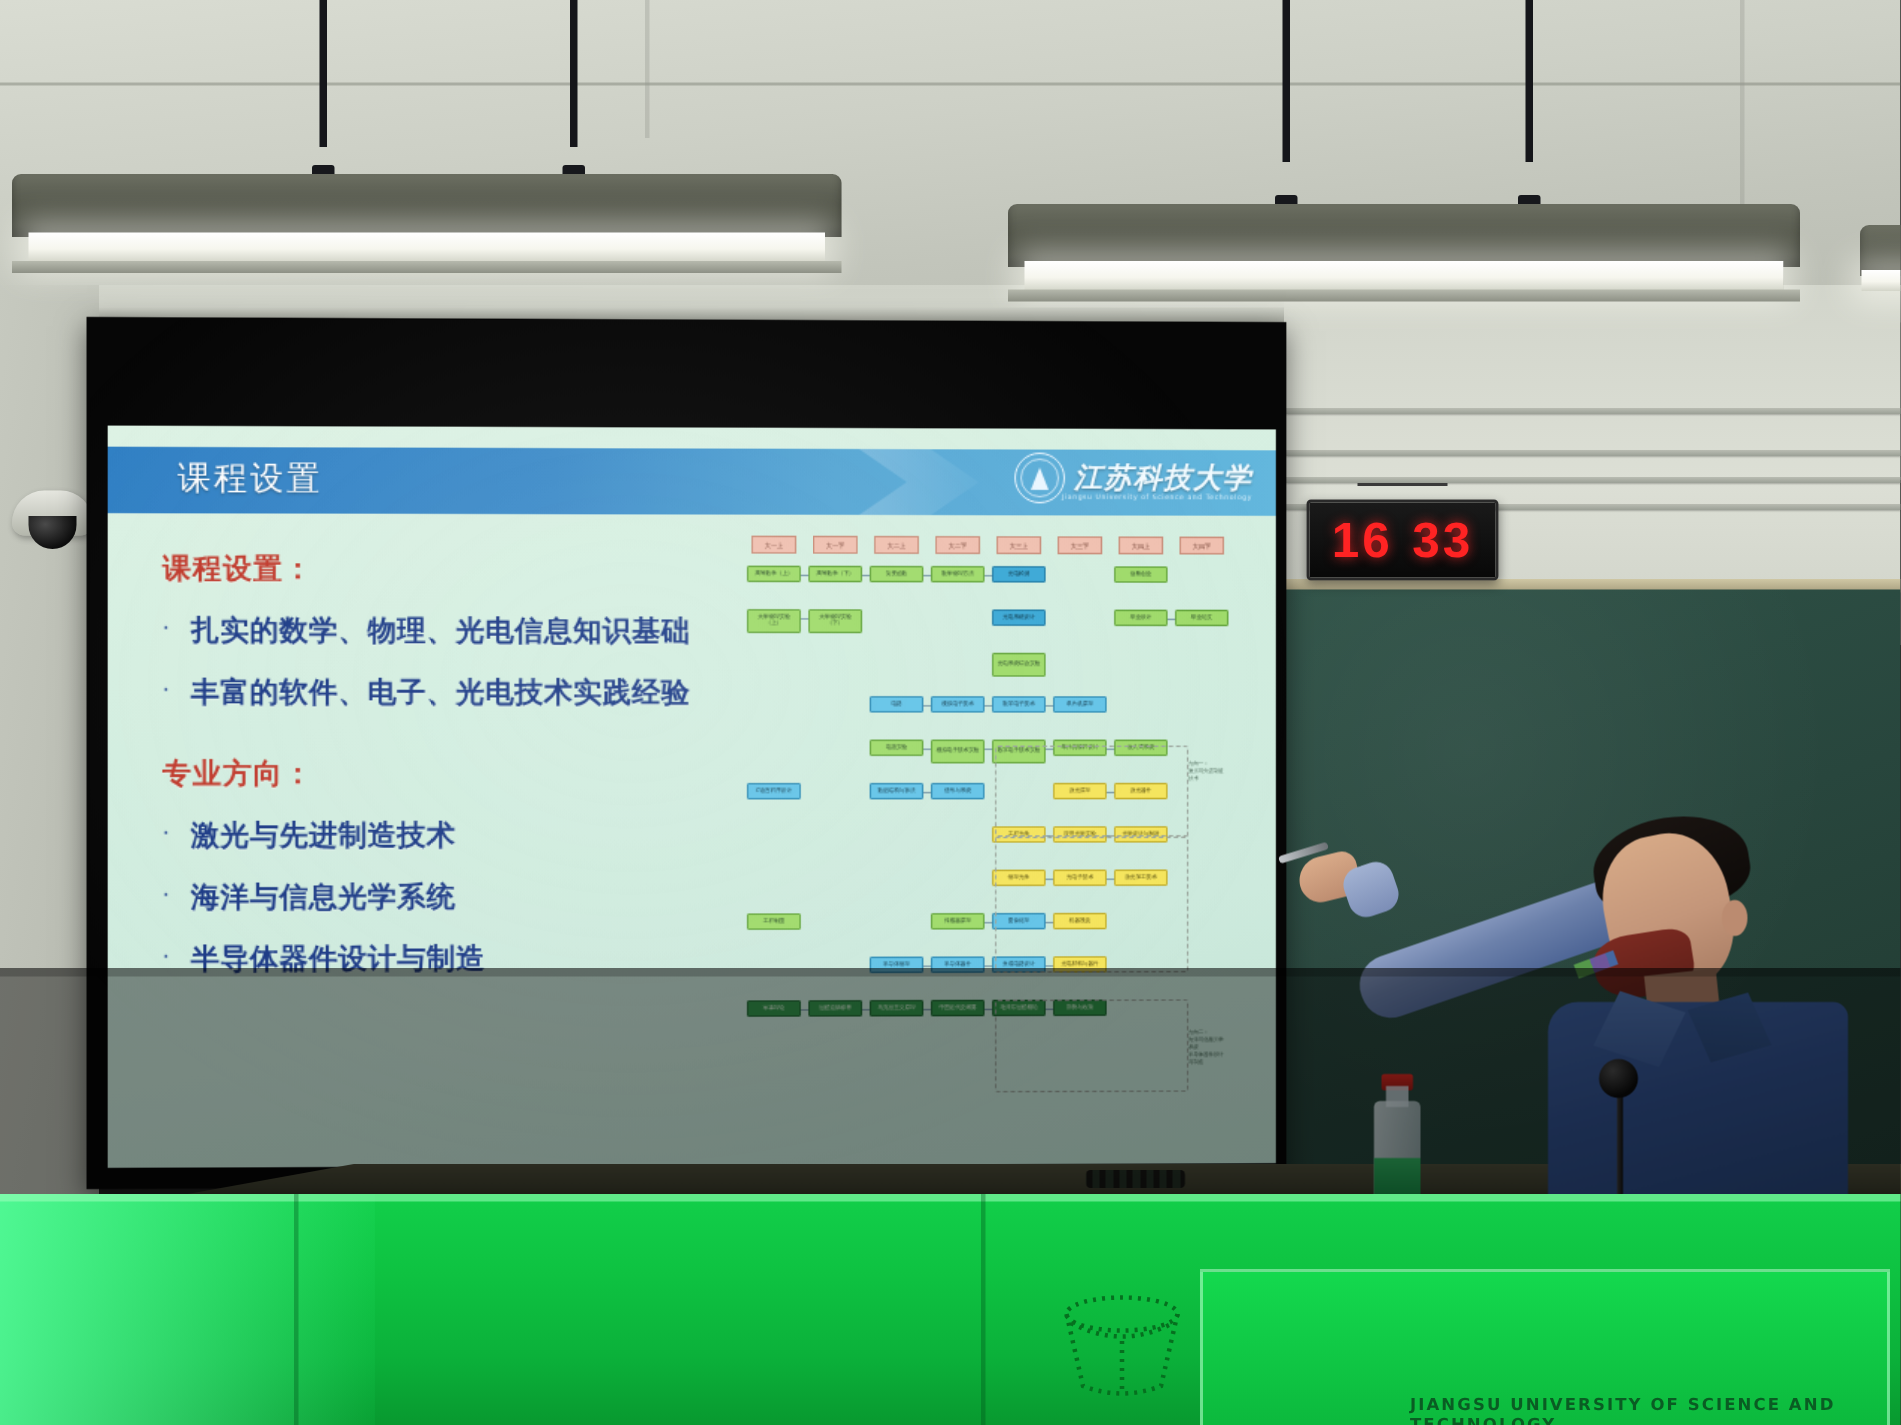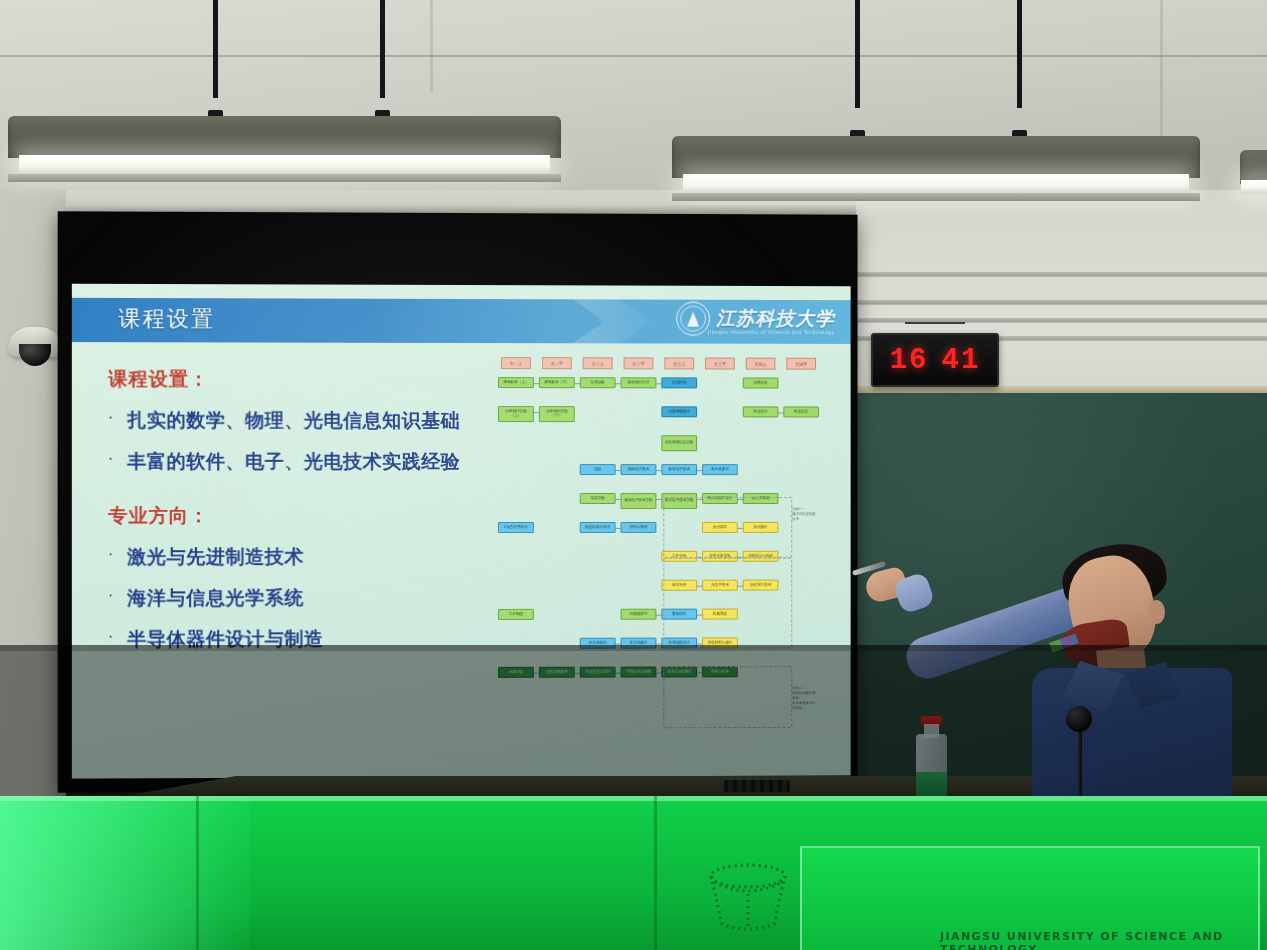--- a/index.html
+++ b/index.html
@@ -203,22 +203,22 @@
     background: linear-gradient(180deg, #1a1a1a, #080808);
     border: 2px solid #2a2a2a; border-radius: 3px;
     box-shadow: 0 3px 7px rgba(0,0,0,0.45);
     display: flex; align-items: center; justify-content: center; gap: 13px;
   }
   .clock-hanger {
     position: absolute; left: 905px; top: 322px; width: 60px; height: 12px;
     border-top: 2px solid #3a3a3a;
   }
   .clock-digits {
-    font-family: Liberation Mono, monospace;
-    font-size: 29px; font-weight: bold; color: #ff2323; letter-spacing: 2px;
+    font-family: Liberation Sans, sans-serif;
+    font-size: 33px; font-weight: bold; color: #ff2323; letter-spacing: 2px;
     text-shadow: 0 0 8px rgba(255,40,40,0.75);
   }
 
   
   .person { position: absolute; }
   .head {
     position: absolute; left: 1070px; top: 556px; width: 84px; height: 104px;
     background: linear-gradient(170deg, #d8ab88 0%, #c4967a 55%, #a87c63 100%);
     border-radius: 44% 44% 42% 42%;
     transform: rotate(-11deg);
@@ -570,21 +570,21 @@
           </div>
       </div>
 
     </div>
   </div>
   <div class="proj-glow"></div>
 
   <div class="clock-hanger"></div>
   <div class="clock-case">
     <span class="clock-digits">16</span>
-    <span class="clock-digits">41</span>
+    <span class="clock-digits">33</span>
   </div>
 
   <div class="desk-top"></div>
 
   <div class="person">
     <div class="pointer-stick"></div>
     <div class="hand"></div>
     <div class="cuff"></div>
     <div class="arm"></div>
     <div class="hair"></div>

